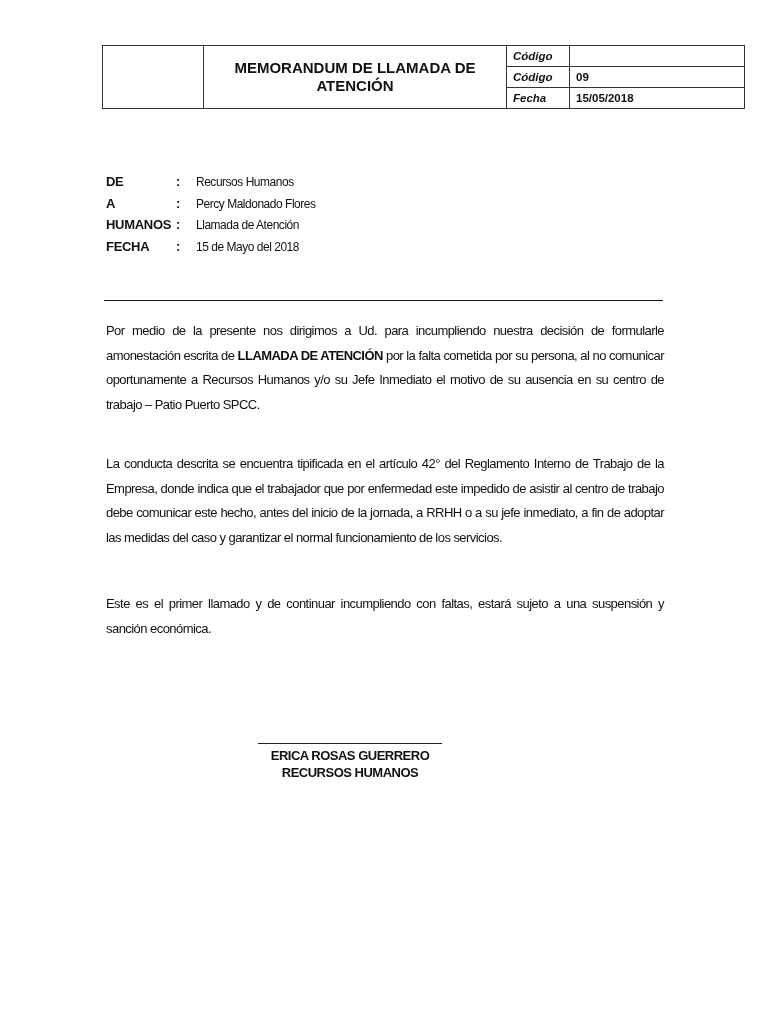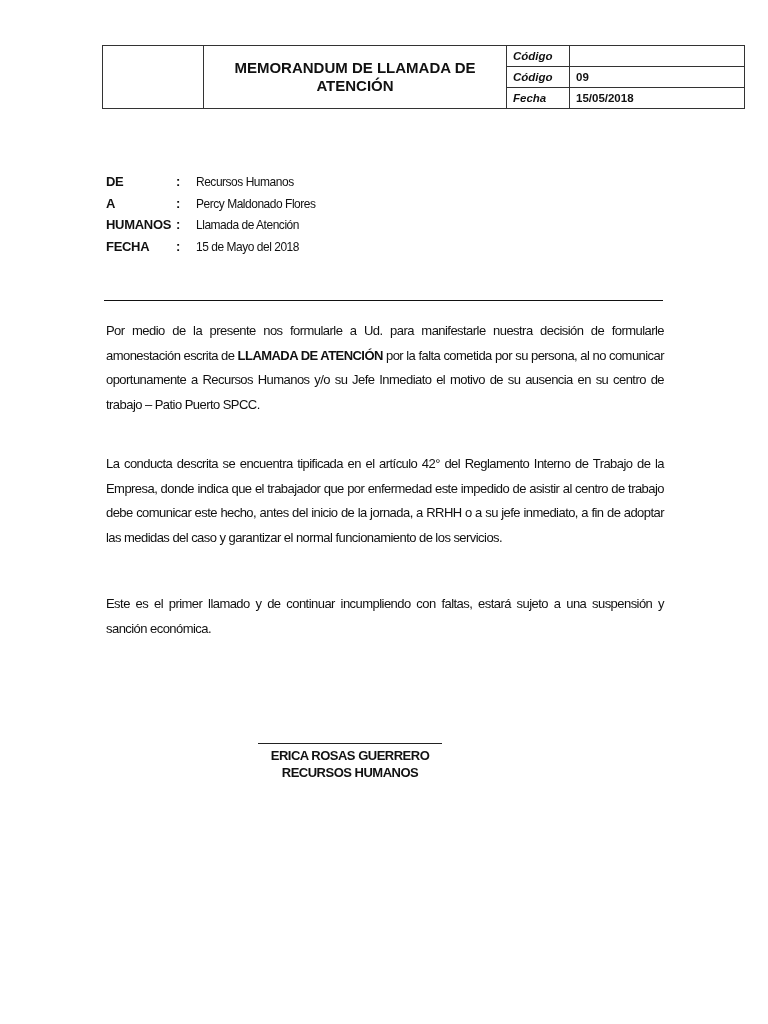--- a/index.html
+++ b/index.html
@@ -148,21 +148,21 @@
   </div>
   <div class="field-row">
     <span class="field-label">FECHA</span>
     <span class="field-colon">:</span>
     <span class="field-value">15 de Mayo del 2018</span>
   </div>
 </div>
 
 <div class="divider"></div>
 
-<div class="body-text p1"><span>Por medio de la presente nos formularle a Ud. para manifestarle nuestra decisión de formularle amonestación escrita de </span><b>LLAMADA DE ATENCIÓN</b><span> por la falta cometida por su persona, al no comunicar oportunamente a Recursos Humanos y/o su Jefe Inmediato el motivo de su ausencia en su centro de trabajo – Patio Puerto SPCC.</span></div>
+<div class="body-text p1"><span>Por medio de la presente nos dirigimos a Ud. para incumpliendo nuestra decisión de formularle amonestación escrita de </span><b>LLAMADA DE ATENCIÓN</b><span> por la falta cometida por su persona, al no comunicar oportunamente a Recursos Humanos y/o su Jefe Inmediato el motivo de su ausencia en su centro de trabajo – Patio Puerto SPCC.</span></div>
 
 <div class="body-text p2">La conducta descrita se encuentra tipificada en el artículo 42° del Reglamento Interno de Trabajo de la Empresa, donde indica que el trabajador que por enfermedad este impedido de asistir al centro de trabajo debe comunicar este hecho, antes del inicio de la jornada, a RRHH o a su jefe inmediato, a fin de adoptar las medidas del caso y garantizar el normal funcionamiento de los servicios.</div>
 
 <div class="body-text p3">Este es el primer llamado y de continuar incumpliendo con faltas, estará sujeto a una suspensión y sanción económica.</div>
 
 <div class="sig-block">
   <div class="sig-line"></div>
   <div class="sig-name">ERICA ROSAS GUERRERO</div>
   <div class="sig-dept">RECURSOS HUMANOS</div>
 </div>

